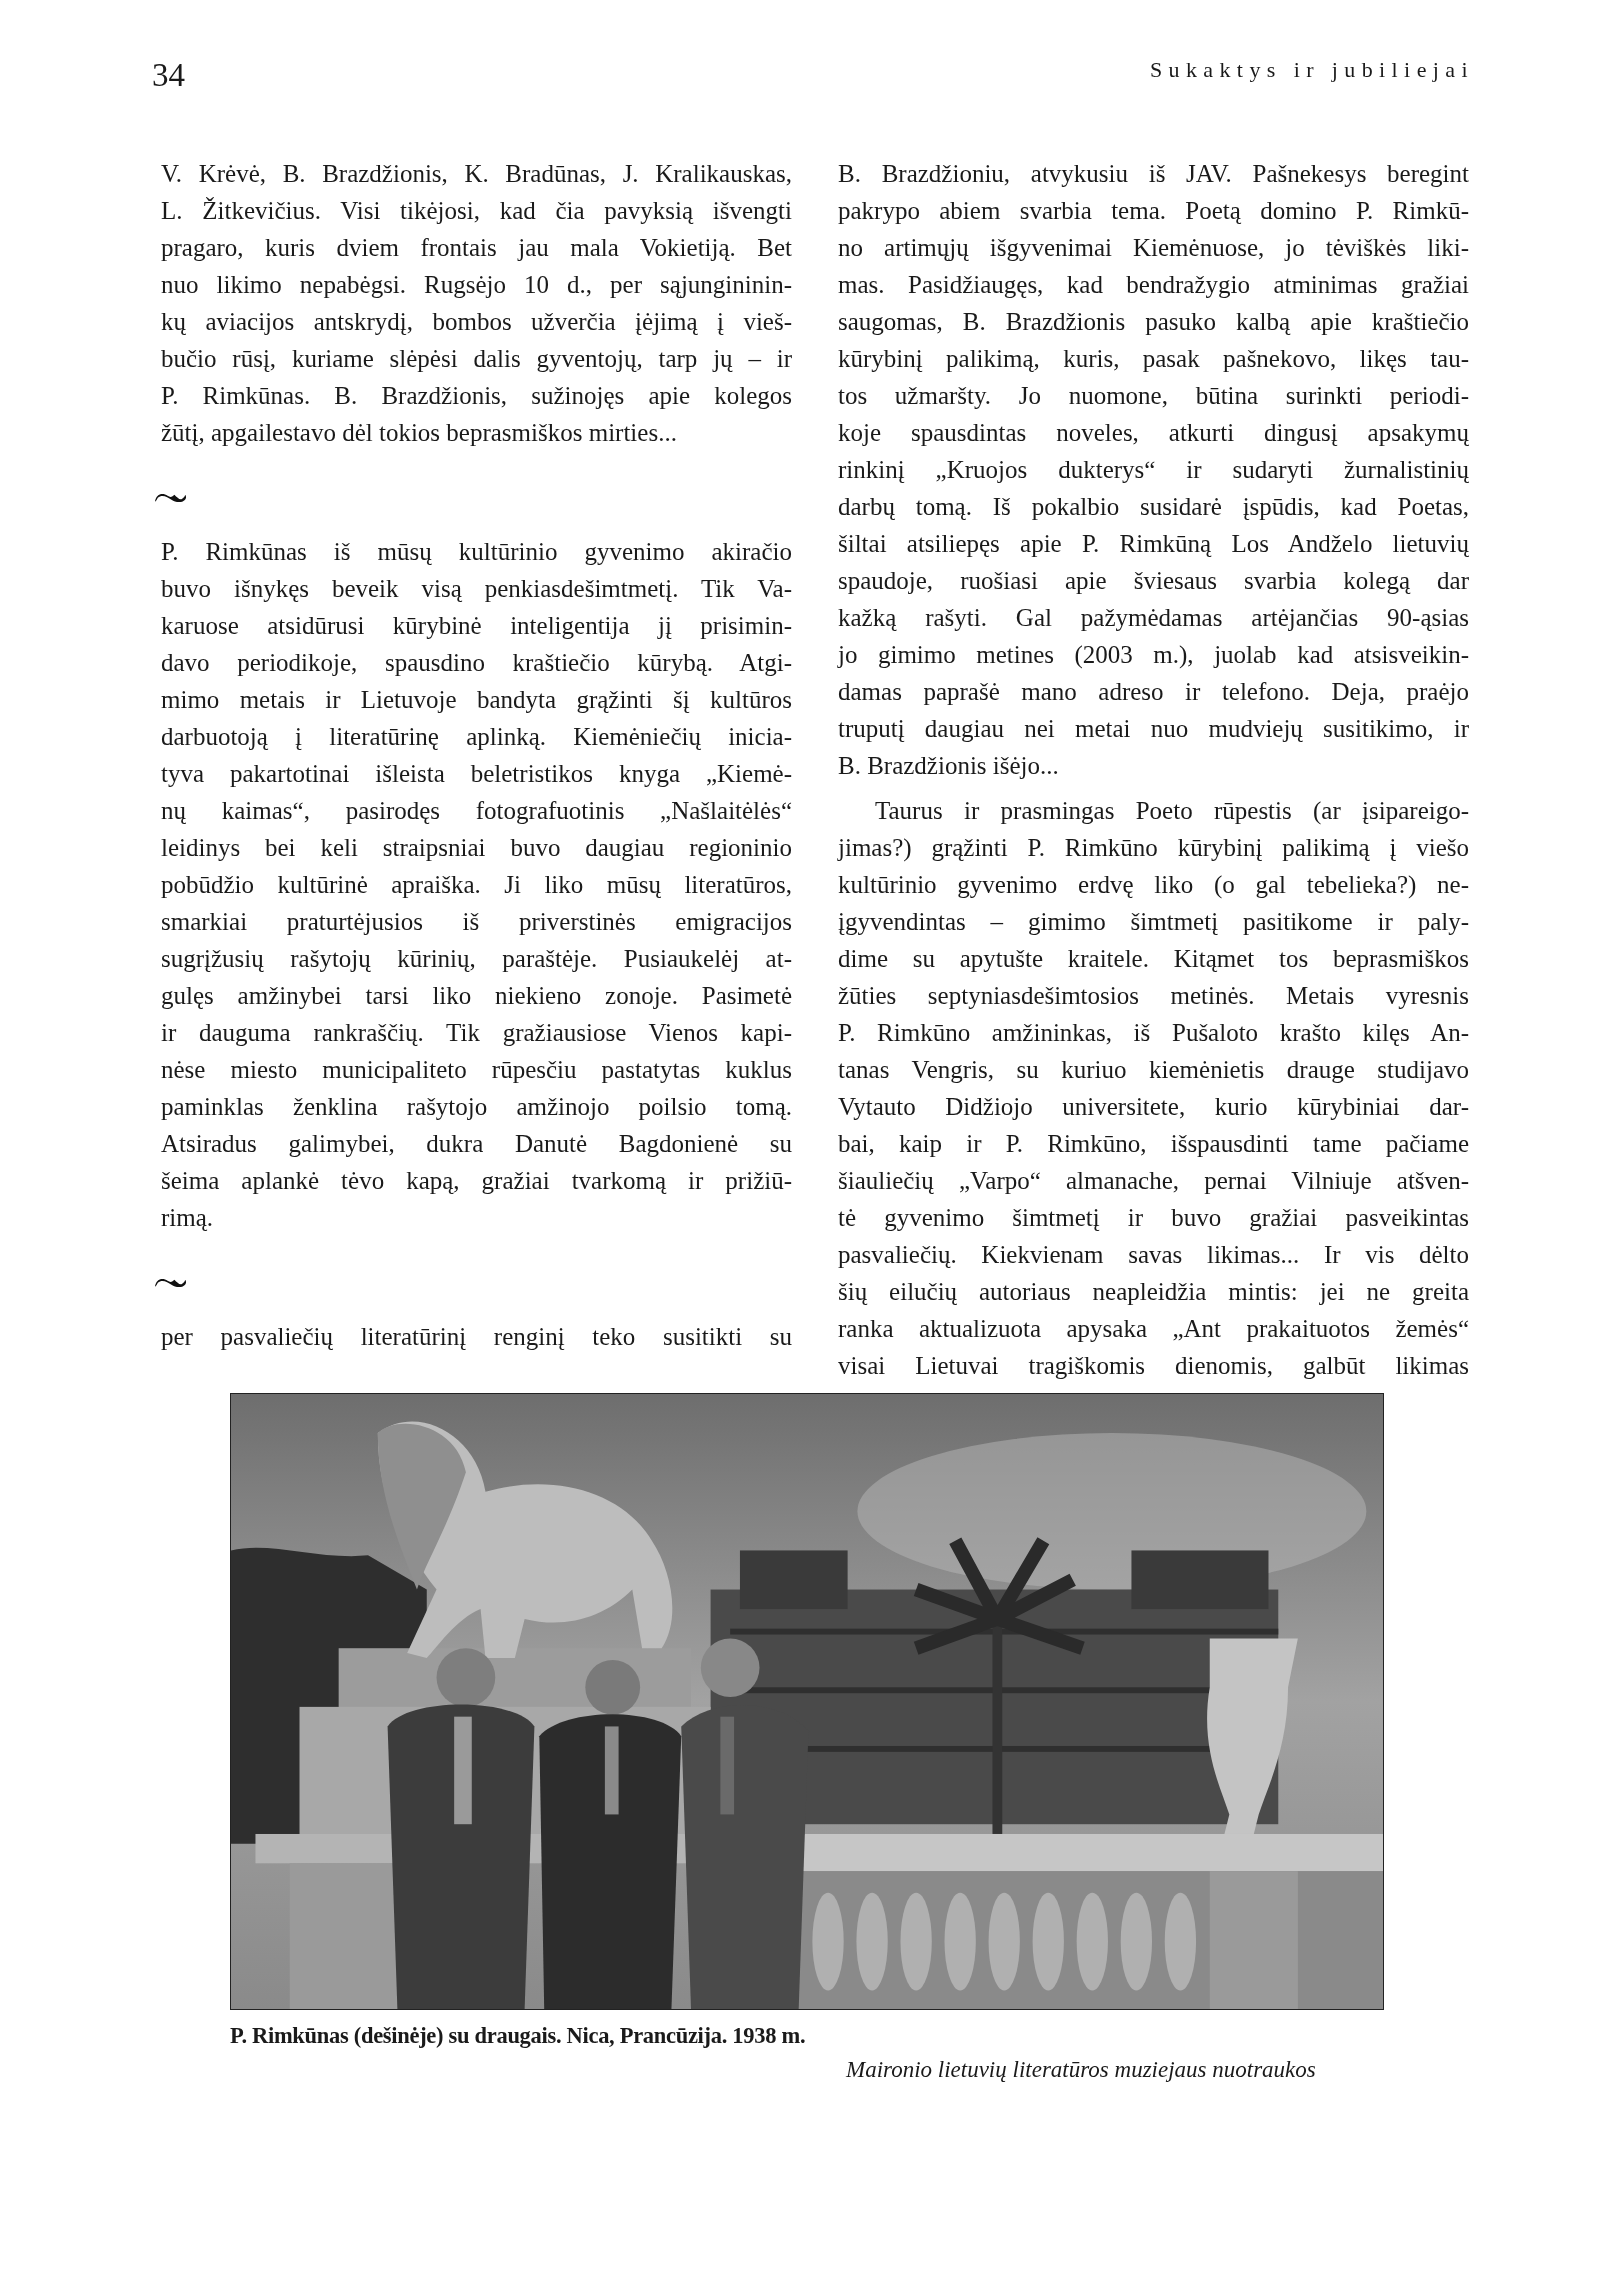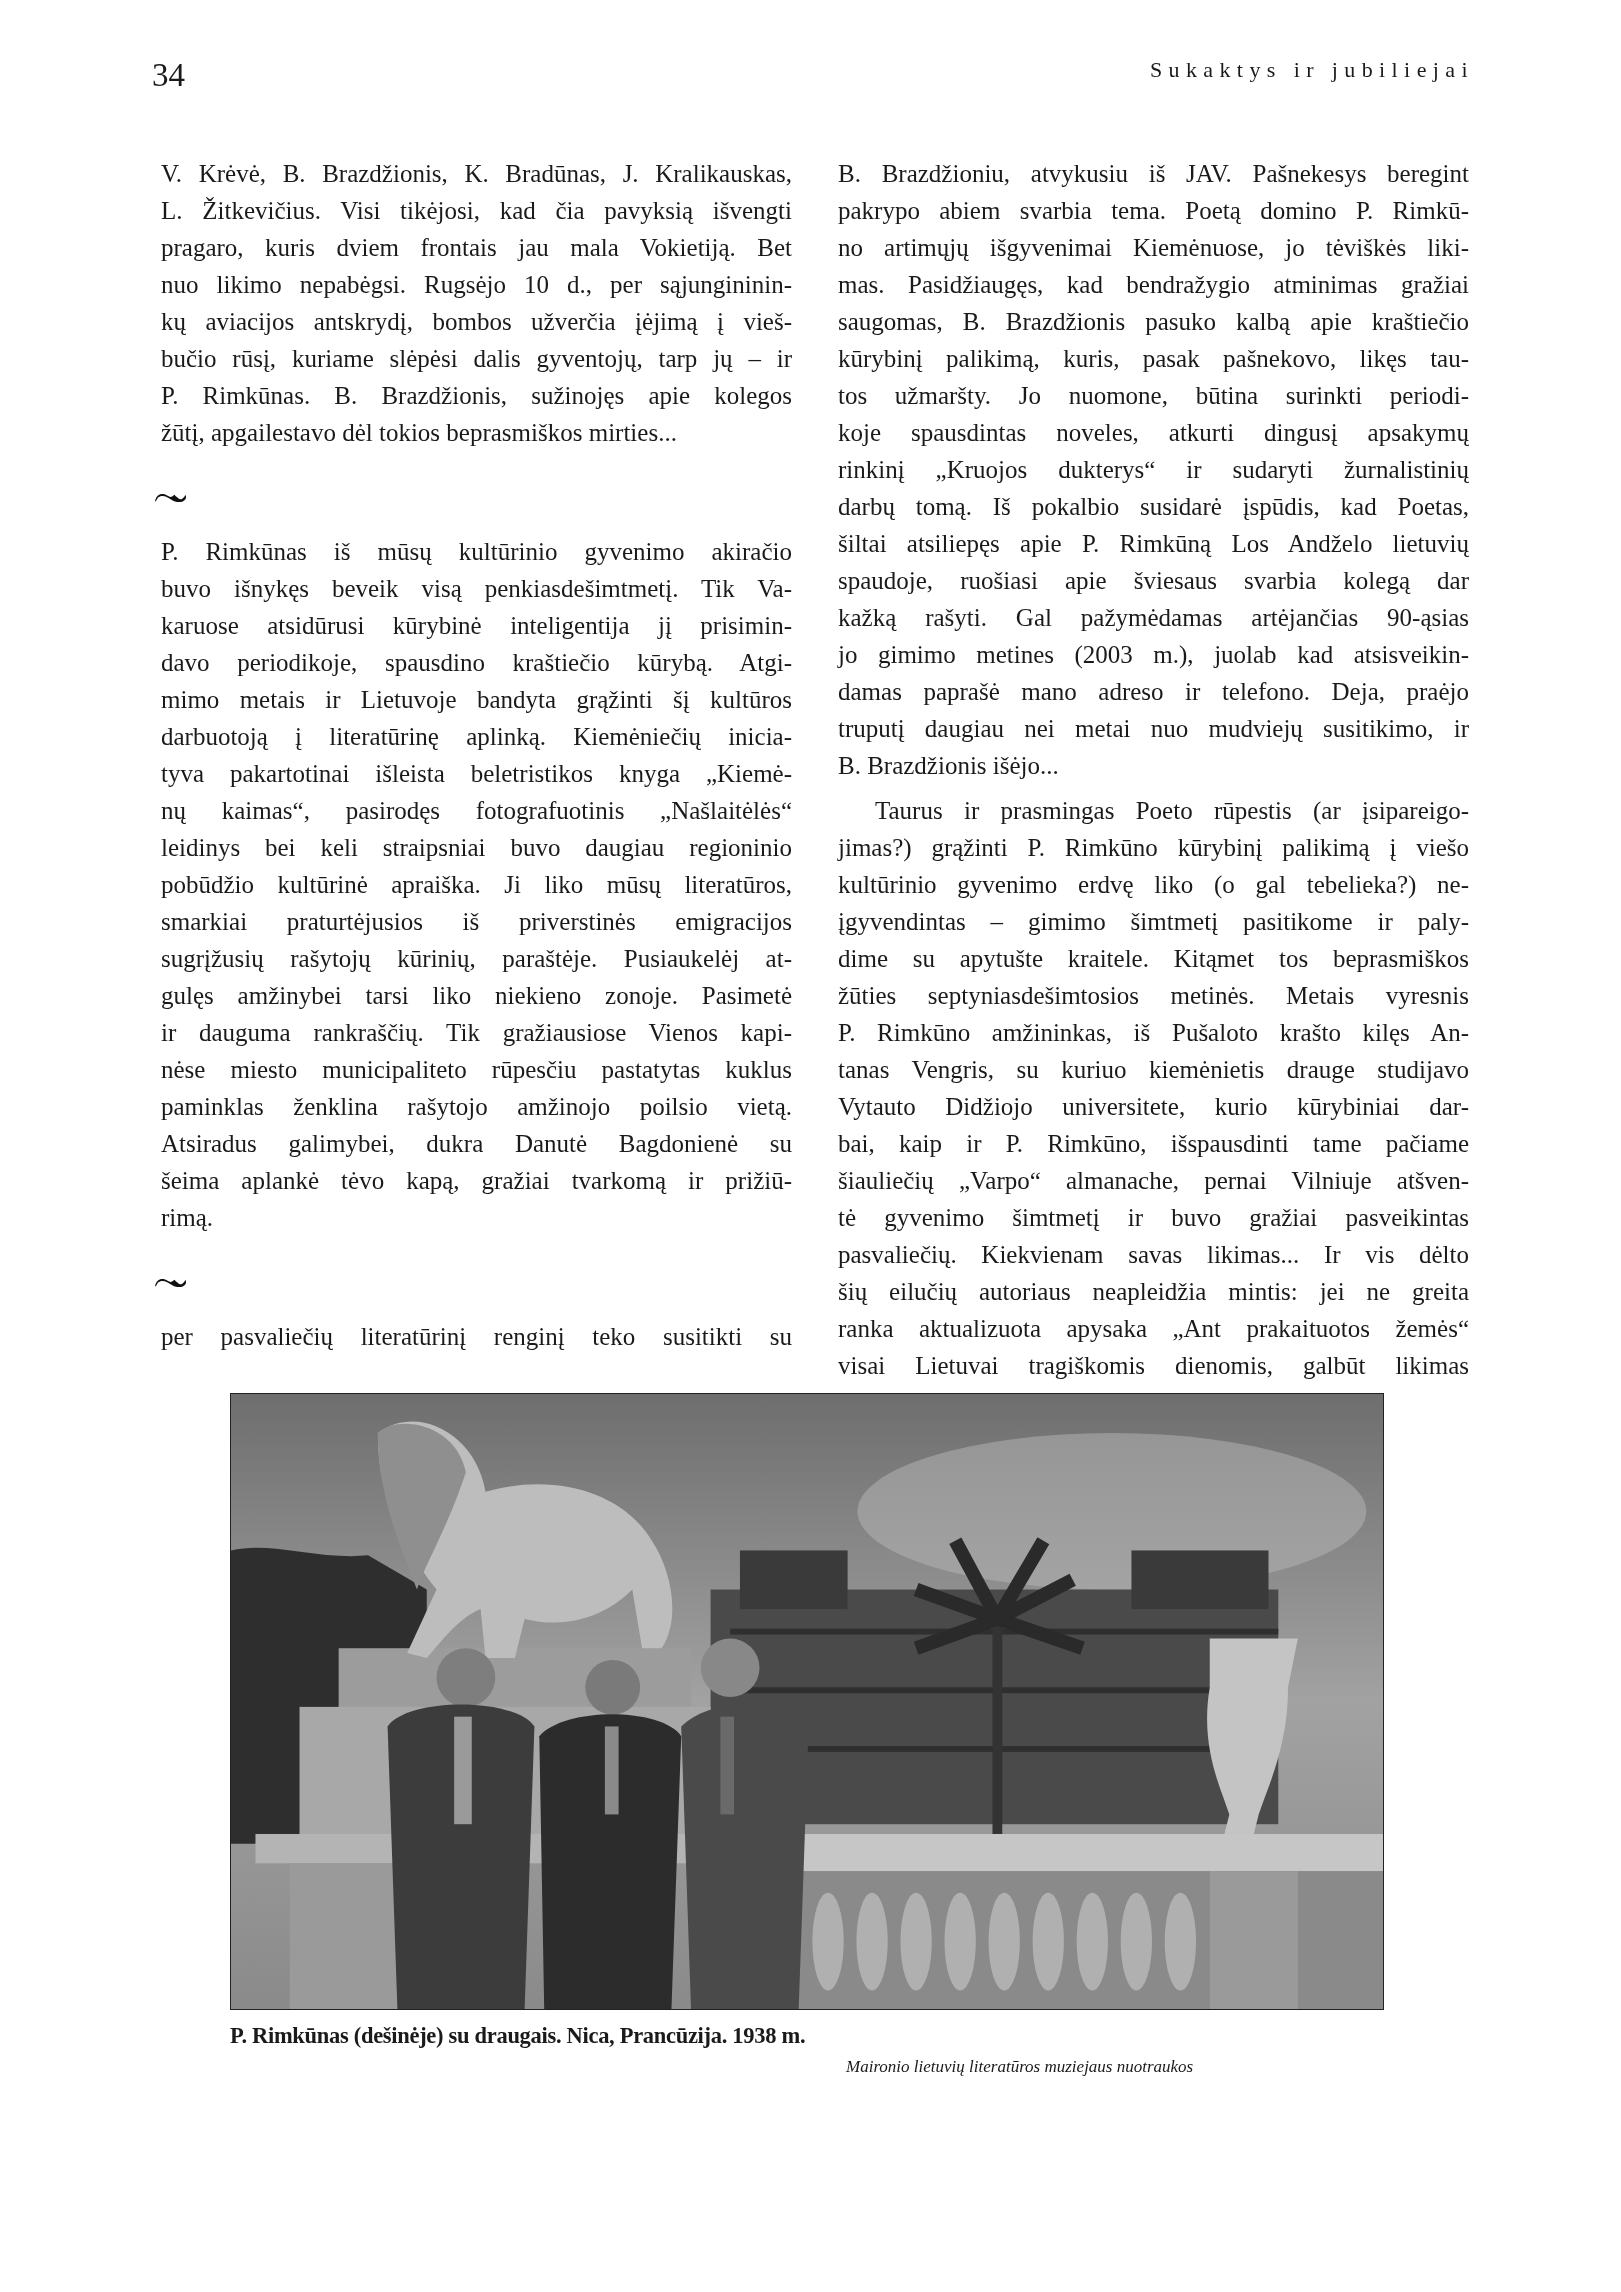--- a/index.html
+++ b/index.html
@@ -10,21 +10,21 @@
     .col-left { left: 153px; }
     .col-right { left: 830px; }
     .col p { margin: 8px; text-align: justify; hyphens: manual; }
     .line { display: block; text-align: justify; text-align-last: justify; white-space: nowrap; }
     .line.last { text-align-last: left; }
     .ornament { display: block; height: 37px; margin: 37px 0 0 0; }
     .ornament svg { width: 35px; height: 17.6px; display: block; margin-top: 11.8px; }
     .photo { position: absolute; left: 230px; top: 1393px; width: 1154px; height: 617px; border: 1.5px solid #222; box-sizing: border-box; overflow: hidden; background: #8d8d8d; }
     .photo svg { width: 100%; height: 100%; display: block; }
     .caption { position: absolute; left: 230px; top: 2023px; font-size: 22.5px; font-weight: bold; letter-spacing: -0.3px; text-align: right; }
-    .credit { position: absolute; left: 846px; top: 2057px; font-size: 17px; font-style: italic; }
+    .credit { position: absolute; left: 846px; top: 2057px; font-size: 23px; font-style: italic; }
   </style>
 </head>
 <body>
 
 <div class="page-number">34</div>
 <div class="running-head">Sukaktys ir jubiliejai</div>
 
 <div class="col col-left">
   <p>
       <span class="line">V. Krėvė, B. Brazdžionis, K. Bradūnas, J. Kralikauskas,</span>
@@ -50,21 +50,21 @@
       <span class="line">darbuotoją į literatūrinę aplinką. Kiemėniečių inicia-</span>
       <span class="line">tyva pakartotinai išleista beletristikos knyga „Kiemė-</span>
       <span class="line">nų kaimas“, pasirodęs fotografuotinis „Našlaitėlės“</span>
       <span class="line">leidinys bei keli straipsniai buvo daugiau regioninio</span>
       <span class="line">pobūdžio kultūrinė apraiška. Ji liko mūsų literatūros,</span>
       <span class="line">smarkiai praturtėjusios iš priverstinės emigracijos</span>
       <span class="line">sugrįžusių rašytojų kūrinių, paraštėje. Pusiaukelėj at-</span>
       <span class="line">gulęs amžinybei tarsi liko niekieno zonoje. Pasimetė</span>
       <span class="line">ir dauguma rankraščių. Tik gražiausiose Vienos kapi-</span>
       <span class="line">nėse miesto municipaliteto rūpesčiu pastatytas kuklus</span>
-      <span class="line">paminklas ženklina rašytojo amžinojo poilsio vietą.</span>
+      <span class="line">paminklas ženklina rašytojo amžinojo poilsio tomą.</span>
       <span class="line">Atsiradus galimybei, dukra Danutė Bagdonienė su</span>
       <span class="line">šeima aplankė tėvo kapą, gražiai tvarkomą ir prižiū-</span>
       <span class="line last">rimą.</span>
     </p>
   <span class="ornament">
     <svg viewBox="0 0 36 18">
         <path d="M2 14 C3 6 10 4 15 8 C18 10 20 9 22 7 C25 10 28 13 30 11 C32 10 33 8 33 7 C35 9 34 13 30 14 C26 15 22 14 19 12 C15 9 9 6 5 10 C4 11 4 13 2 14 Z" fill="#111"></path>
       </svg>
   </span>
   <p>

